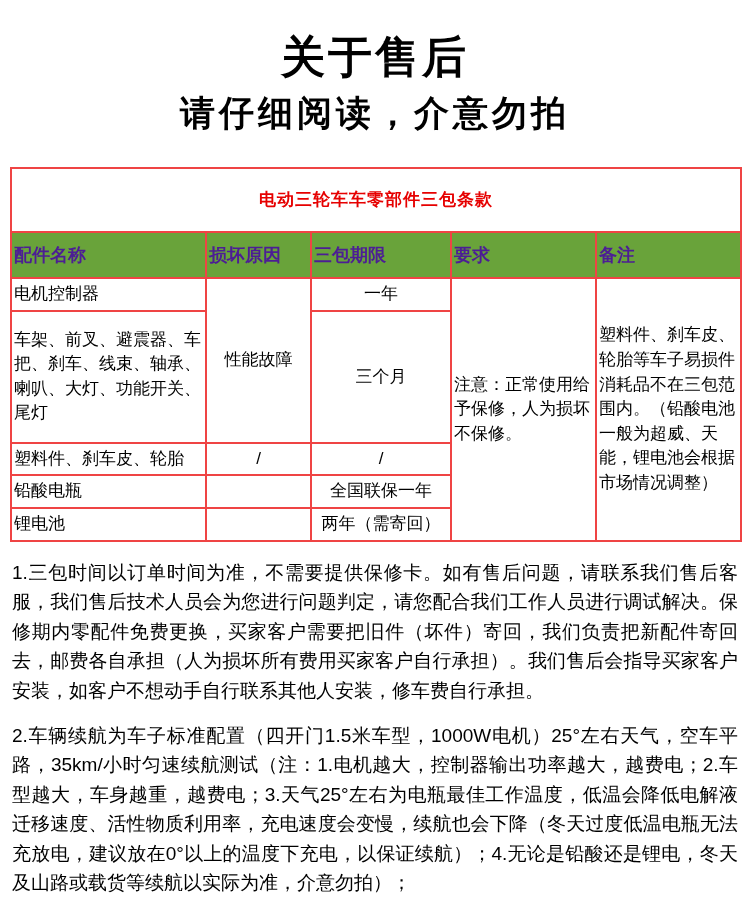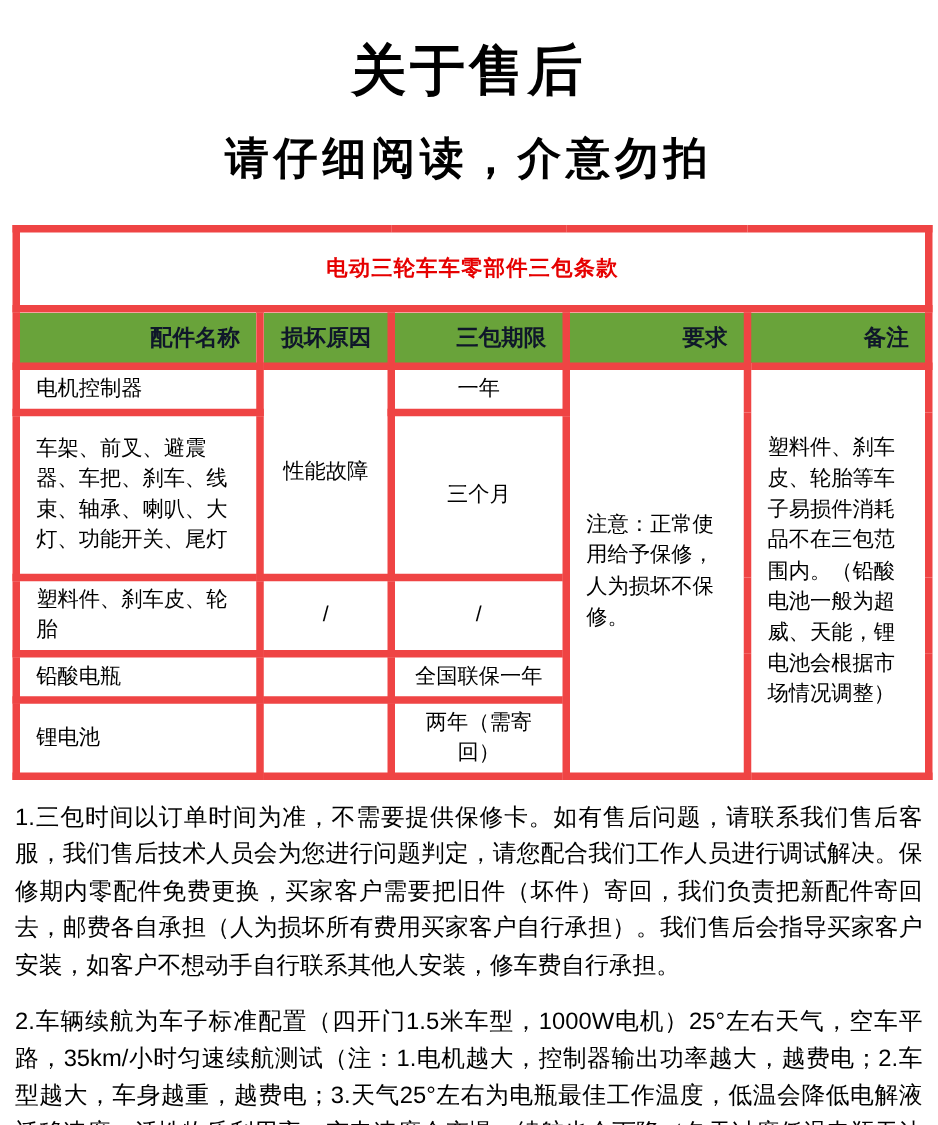--- a/index.html
+++ b/index.html
@@ -20,60 +20,60 @@
   .title {
     margin-top: 34px;
     text-align: center;
     font-size: 44px;
     font-weight: 900;
     letter-spacing: 3px;
     line-height: 1.05;
     color: #000;
   }
   .subtitle {
-    margin-top: 23px;
+    margin-top: 10px;
     text-align: center;
     font-size: 35px;
     font-weight: 800;
     letter-spacing: 4px;
     color: #000;
   }
 
   
   table.warranty {
     width: 730px;
     margin: 30px 10px 0 10px;
     border-collapse: collapse;
     table-layout: fixed;
     border: 2px solid #000;
   }
   table.warranty td, table.warranty th {
-    border: 6px solid #ef4444;
-    padding: 3px 13px;
+    border: 2px solid #ef4444;
+    padding: 3px 2px;
     font-size: 17px;
     line-height: 1.45;
     vertical-align: middle;
     overflow: hidden;
     word-break: break-all;
   }
   .caption-cell {
     height: 64px;
     text-align: center;
     font-size: 23px;
     font-weight: 800;
     color: #e60000;
     letter-spacing: 1px;
   }
   tr.head th {
     height: 46px;
     background: #69a33a;
-    color: #0f172a;
+    color: #4c1d95;
     font-size: 18px;
     font-weight: 800;
-    text-align: right;
+    text-align: left;
   }
   td.name   { text-align: left;  height: 28px; margin-left: 37px; }
   td.center { text-align: center; }
   td.row-tall { height: 132px; }
   td.row-mid  { height: 30px; }
   td.req {
     text-align: left;
     font-size: 18px;
     padding: 4px 8px;
   }

